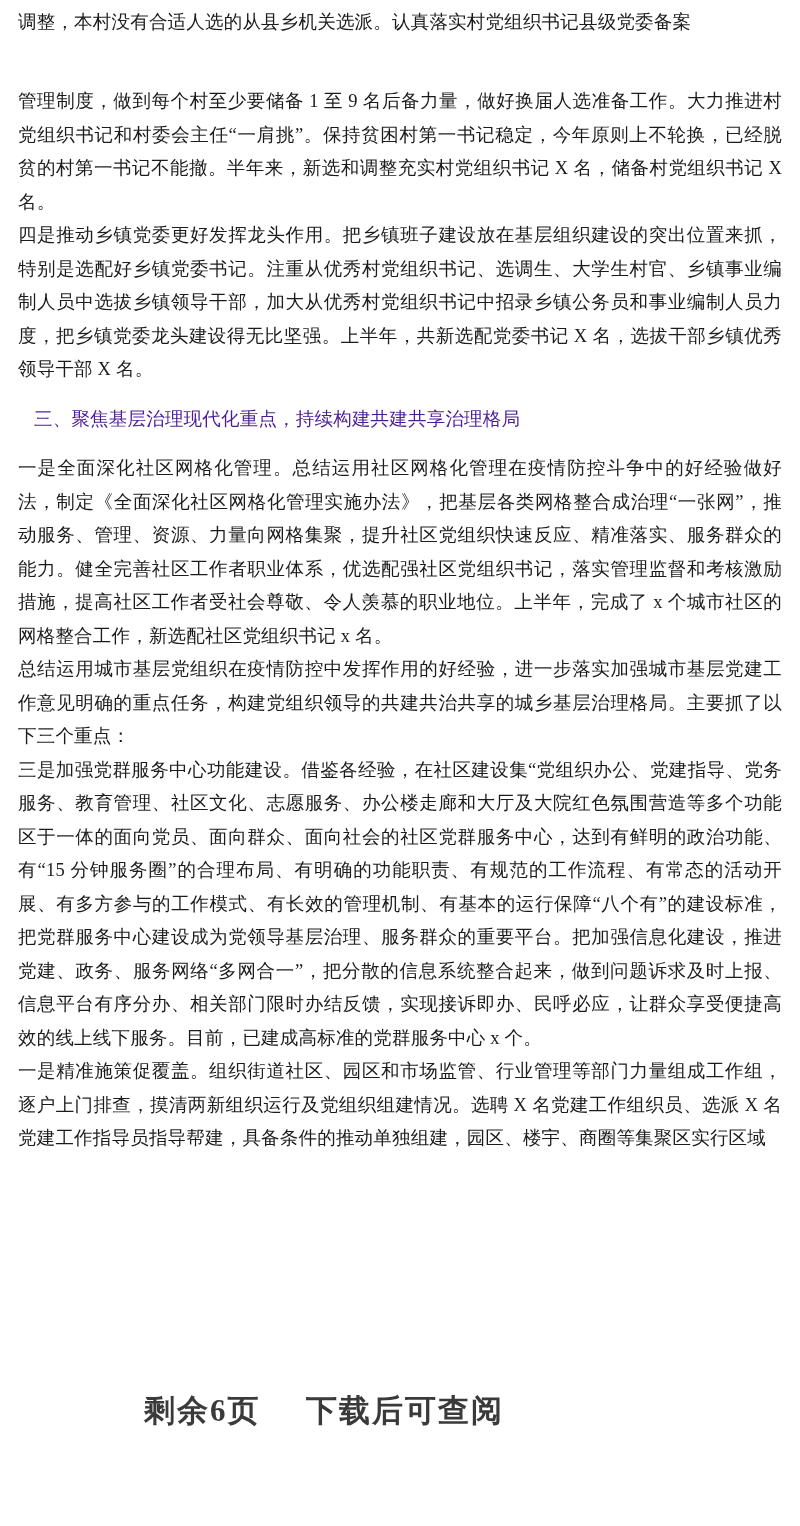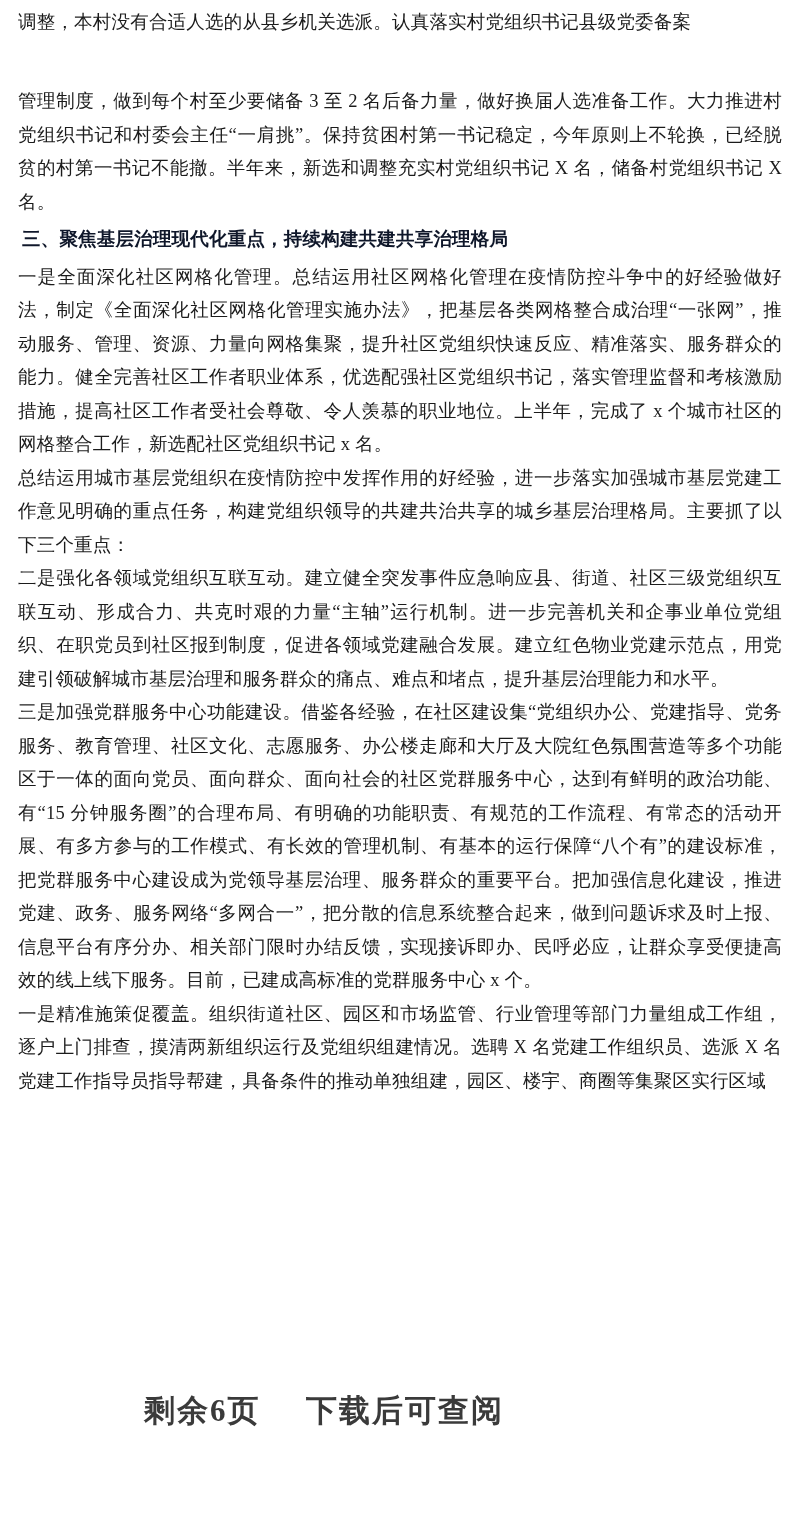--- a/index.html
+++ b/index.html
@@ -49,23 +49,23 @@
     letter-spacing: 0.2px;
     color: #1b1b1b;
     font-family: "Liberation Serif", "DejaVu Serif", serif;
   }
   .gap {
     height: 33px;
   }
   .heading {
     font-size: 18.5px;
     line-height: 33.5px;
-    margin: 4px;
-    font-weight: bold;
-    color: #0f172a;
+    margin: 16px;
+    font-weight: normal;
+    color: #4c1d95;
     letter-spacing: 0.2px;
   }
   .footer-note {
     position: absolute;
     left: 0;
     top: 1390px;
     width: 648px;
     text-align: center;
     font-size: 31px;
     font-weight: bold;
@@ -84,31 +84,31 @@
 <div class="page">
 
   <div class="doc-body">
 
     <div class="clip-top">
       <p class="para">一是选配监督村书记 X 名。重点加强对乡镇、村党组织书记队伍中监督 X 名，切实进行坚决调整，本村没有合适人选的从县乡机关选派。认真落实村党组织书记县级党委备案</p>
     </div>
 
     <div class="gap"></div>
 
-    <p class="para">管理制度，做到每个村至少要储备 3 至 2 名后备力量，做好换届人选准备工作。大力推进村党组织书记和村委会主任“一肩挑”。保持贫困村第一书记稳定，今年原则上不轮换，已经脱贫的村第一书记不能撤。半年来，新选和调整充实村党组织书记 X 名，储备村党组织书记 X 名。</p>
+    <p class="para">管理制度，做到每个村至少要储备 1 至 9 名后备力量，做好换届人选准备工作。大力推进村党组织书记和村委会主任“一肩挑”。保持贫困村第一书记稳定，今年原则上不轮换，已经脱贫的村第一书记不能撤。半年来，新选和调整充实村党组织书记 X 名，储备村党组织书记 X 名。</p>
 
 
+    <p class="para">四是推动乡镇党委更好发挥龙头作用。把乡镇班子建设放在基层组织建设的突出位置来抓，特别是选配好乡镇党委书记。注重从优秀村党组织书记、选调生、大学生村官、乡镇事业编制人员中选拔乡镇领导干部，加大从优秀村党组织书记中招录乡镇公务员和事业编制人员力度，把乡镇党委龙头建设得无比坚强。上半年，共新选配党委书记 X 名，选拔干部乡镇优秀领导干部 X 名。</p>
 
     <p class="heading">三、聚焦基层治理现代化重点，持续构建共建共享治理格局</p>
 
     <p class="para">一是全面深化社区网格化管理。总结运用社区网格化管理在疫情防控斗争中的好经验做好法，制定《全面深化社区网格化管理实施办法》，把基层各类网格整合成治理“一张网”，推动服务、管理、资源、力量向网格集聚，提升社区党组织快速反应、精准落实、服务群众的能力。健全完善社区工作者职业体系，优选配强社区党组织书记，落实管理监督和考核激励措施，提高社区工作者受社会尊敬、令人羡慕的职业地位。上半年，完成了 x 个城市社区的网格整合工作，新选配社区党组织书记 x 名。</p>
 
     <p class="para">总结运用城市基层党组织在疫情防控中发挥作用的好经验，进一步落实加强城市基层党建工作意见明确的重点任务，构建党组织领导的共建共治共享的城乡基层治理格局。主要抓了以下三个重点：</p>
 
-    <p class="para">二是强化各领域党组织互联互动。建立健全突发事件应急响应县、街道、社区三级党组织互联互动、形成合力、共克时艰的力量“主轴”运行机制。进一步完善机关和企事业单位党组织、在职党员到社区报到制度，促进各领域党建融合发展。建立红色物业党建示范点，用党建引领破解城市基层治理和服务群众的痛点、难点和堵点，提升基层治理能力和水平。</p>
 
     <p class="para">三是加强党群服务中心功能建设。借鉴各经验，在社区建设集“党组织办公、党建指导、党务服务、教育管理、社区文化、志愿服务、办公楼走廊和大厅及大院红色氛围营造等多个功能区于一体的面向党员、面向群众、面向社会的社区党群服务中心，达到有鲜明的政治功能、有“15 分钟服务圈”的合理布局、有明确的功能职责、有规范的工作流程、有常态的活动开展、有多方参与的工作模式、有长效的管理机制、有基本的运行保障“八个有”的建设标准，把党群服务中心建设成为党领导基层治理、服务群众的重要平台。把加强信息化建设，推进党建、政务、服务网络“多网合一”，把分散的信息系统整合起来，做到问题诉求及时上报、信息平台有序分办、相关部门限时办结反馈，实现接诉即办、民呼必应，让群众享受便捷高效的线上线下服务。目前，已建成高标准的党群服务中心 x 个。</p>
 
 
 
     <p class="para">一是精准施策促覆盖。组织街道社区、园区和市场监管、行业管理等部门力量组成工作组，逐户上门排查，摸清两新组织运行及党组织组建情况。选聘 X 名党建工作组织员、选派 X 名党建工作指导员指导帮建，具备条件的推动单独组建，园区、楼宇、商圈等集聚区实行区域</p>
 
   </div>
 
   <div class="footer-note">

